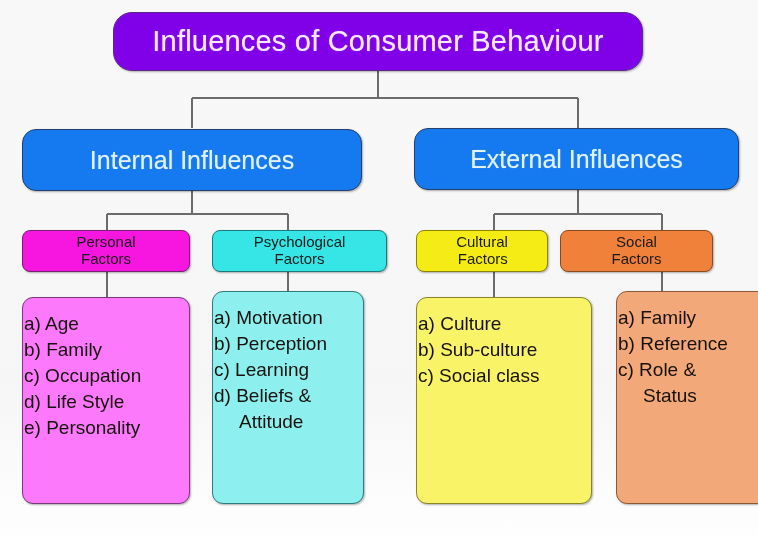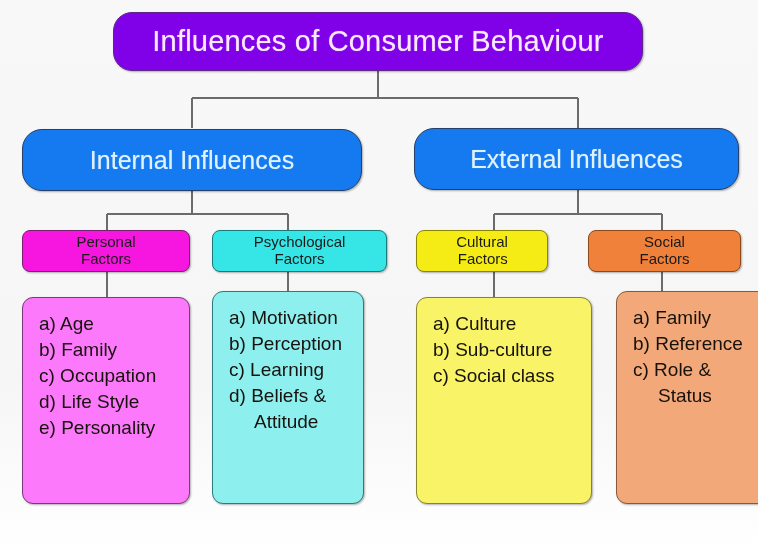--- a/index.html
+++ b/index.html
@@ -59,21 +59,21 @@
     font-size: 29px;
     letter-spacing: 0.2px;
     text-shadow: 0 0 1px rgba(255,255,255,0.55);
   }
 
   
   .lvl2 {
     height: 62px;
     background: #1579ef;
     border: 1px solid #24406b;
-    border-radius: 20px;
+    border-radius: 14px;
   }
   .lvl2 .label {
     color: #dff3ff;
     font-size: 25px;
     text-shadow: 0 0 1px rgba(255,255,255,0.5);
   }
   #internal-box { left: 22px;  top: 129px; width: 340px; }
   #external-box { left: 414px; top: 128px; width: 325px; }
 
   
@@ -82,28 +82,28 @@
     border-radius: 8px;
     border: 1px solid #4a4a4a;
   }
   .lvl3 .label {
     font-size: 15px;
     color: #1b1b1b;
   }
   #personal-header      { left: 22px;  top: 230px; width: 168px; background:#f715e0; border-color:#7a2070; }
   #psychological-header { left: 212px; top: 230px; width: 175px; background:#36e6e6; border-color:#1a7a7a; }
   #cultural-header      { left: 416px; top: 230px; width: 132px; background:#f5ec15; border-color:#8a8405;text-align:right; }
-  #social-header        { left: 588px; top: 230px; width: 153px; background:#f0813b; border-color:#8a4a1c; }
+  #social-header        { left: 560px; top: 230px; width: 153px; background:#f0813b; border-color:#8a4a1c; }
 
   
   .panel {
     border-radius: 11px;
     border: 1px solid #4a4a4a;
     display: block;
-    padding: 13px 8px 8px 16px;
+    padding: 13px 8px 8px 1px;
     text-align: left;
     align-items: flex-start;
     justify-content: flex-start;
   }
   .panel ul {
     margin: 0;
     padding: 0;
     list-style: none;
   }
   .panel li {

